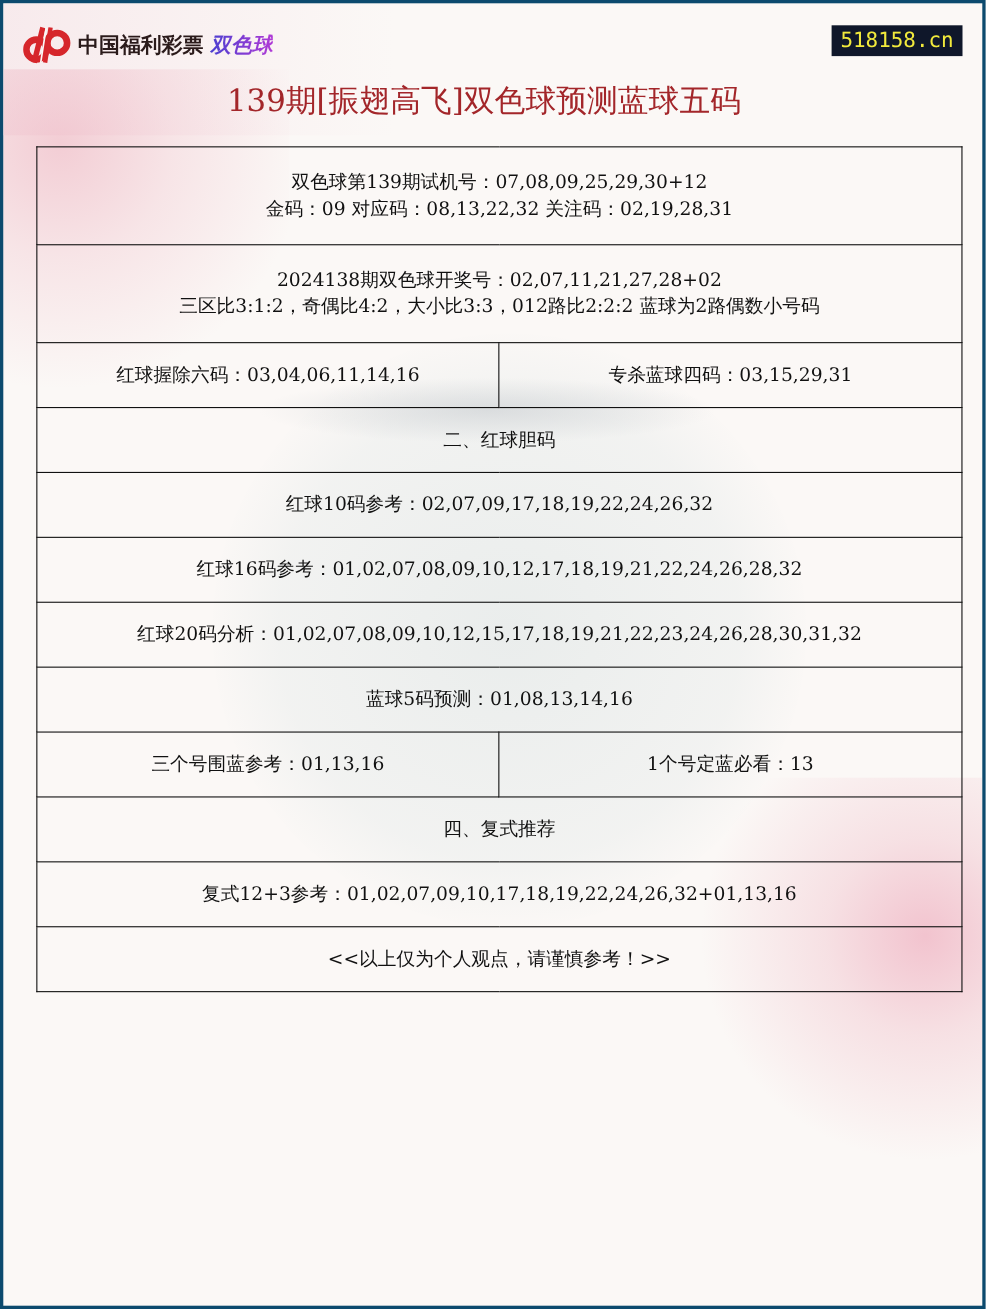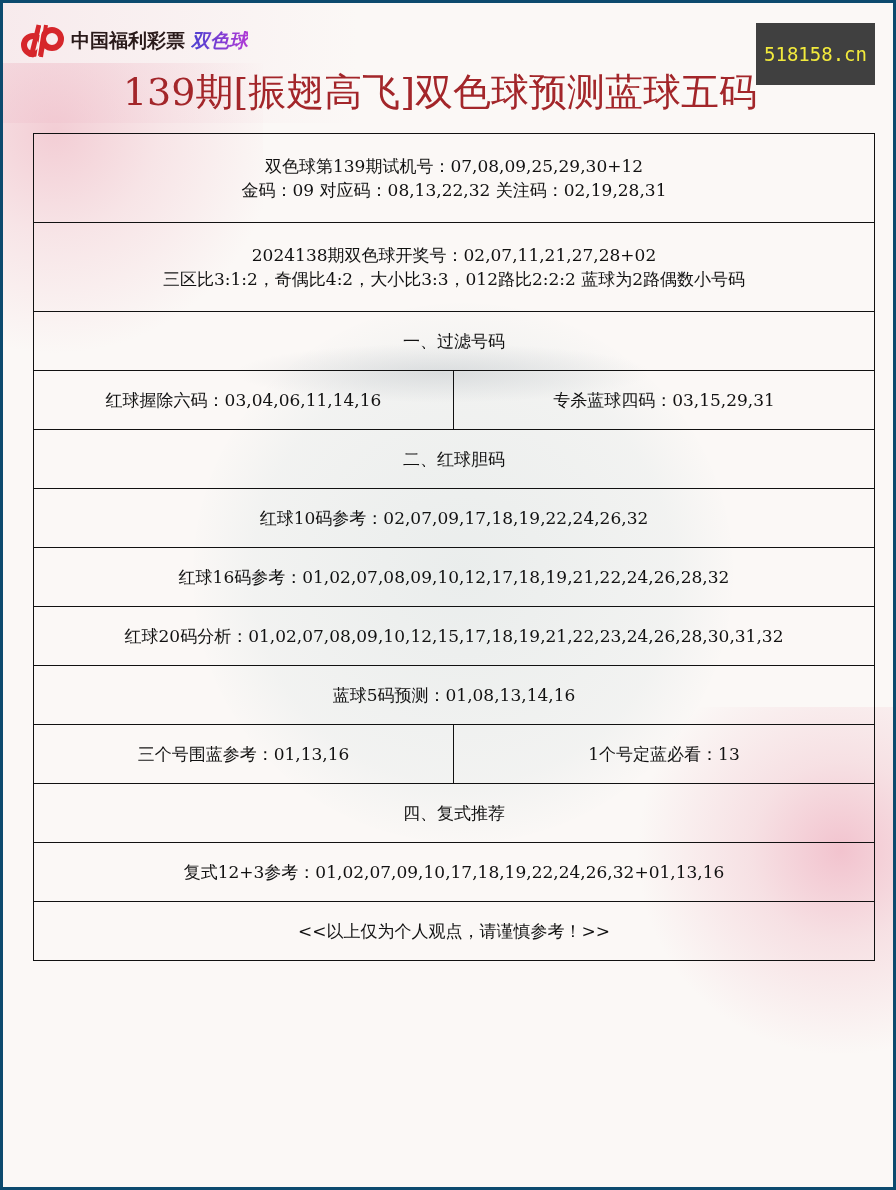--- a/index.html
+++ b/index.html
@@ -49,29 +49,29 @@
       font-weight: bold; font-size: 19px; color: #2a1a1a; letter-spacing: 0px;
     }
     .logo-brand {
       font-family: "DejaVu Sans", "Liberation Sans", sans-serif;
       font-weight: bold; font-style: italic; font-size: 19px;
       background: linear-gradient(90deg, #4a3fd0, #b03ad6);
       -webkit-background-clip: text; background-clip: text; color: transparent;
     }
     .site-badge {
       position: absolute; right: 18px; top: 20px;
-      background: #404040; color: #f2ea3c;
+      background: #0f172a; color: #f2ea3c;
       font-family: "DejaVu Sans Mono", "Liberation Mono", monospace;
-      font-size: 19px; padding: 20px 8px; line-height: 22px;
+      font-size: 19px; padding: 3px 8px; line-height: 22px;
     }
     .title {
       position: absolute; left: 0; right: 16px; top: 64px;
       text-align: center;
       font-family: "DejaVu Serif", "Liberation Serif", serif;
-      font-size: 38px; color: #a3262a; letter-spacing: 0px;
+      font-size: 28px; color: #a3262a; letter-spacing: 0px;
       line-height: 50px;
     }
 
     table.main {
       position: absolute; left: 30px; top: 130px;
       width: 841px; border-collapse: collapse;
       table-layout: fixed;
       border-radius: 27px;
     }
     table.main td {
@@ -125,23 +125,20 @@
         <span class="line">金码：09 对应码：08,13,22,32 关注码：02,19,28,31</span>
       </td>
     </tr>
     <tr>
       <td colspan="2" class="tall">
         <span class="line">2024138期双色球开奖号：02,07,11,21,27,28+02</span>
         <span class="line">三区比3:1:2，奇偶比4:2，大小比3:3，012路比2:2:2 蓝球为2路偶数小号码</span>
       </td>
     </tr>
     <tr>
-      <td colspan="2">一、过滤号码</td>
-    </tr>
-    <tr>
       <td>红球握除六码：03,04,06,11,14,16</td>
       <td>专杀蓝球四码：03,15,29,31</td>
     </tr>
     <tr>
       <td colspan="2">二、红球胆码</td>
     </tr>
     <tr>
           <td colspan="2">红球10码参考：02,07,09,17,18,19,22,24,26,32</td>
         </tr>
     <tr>

